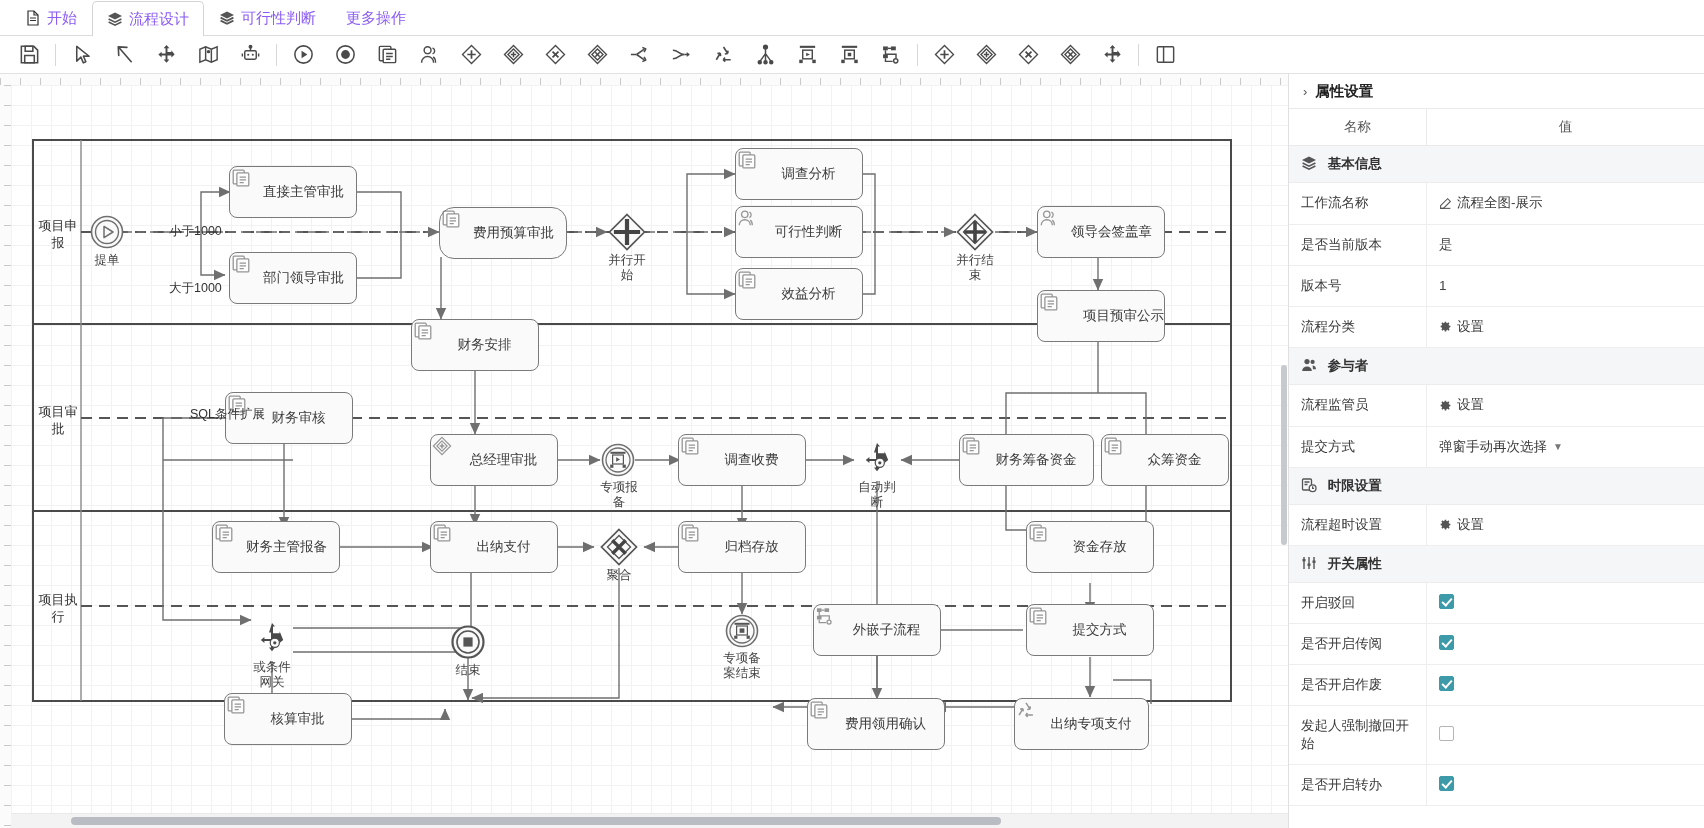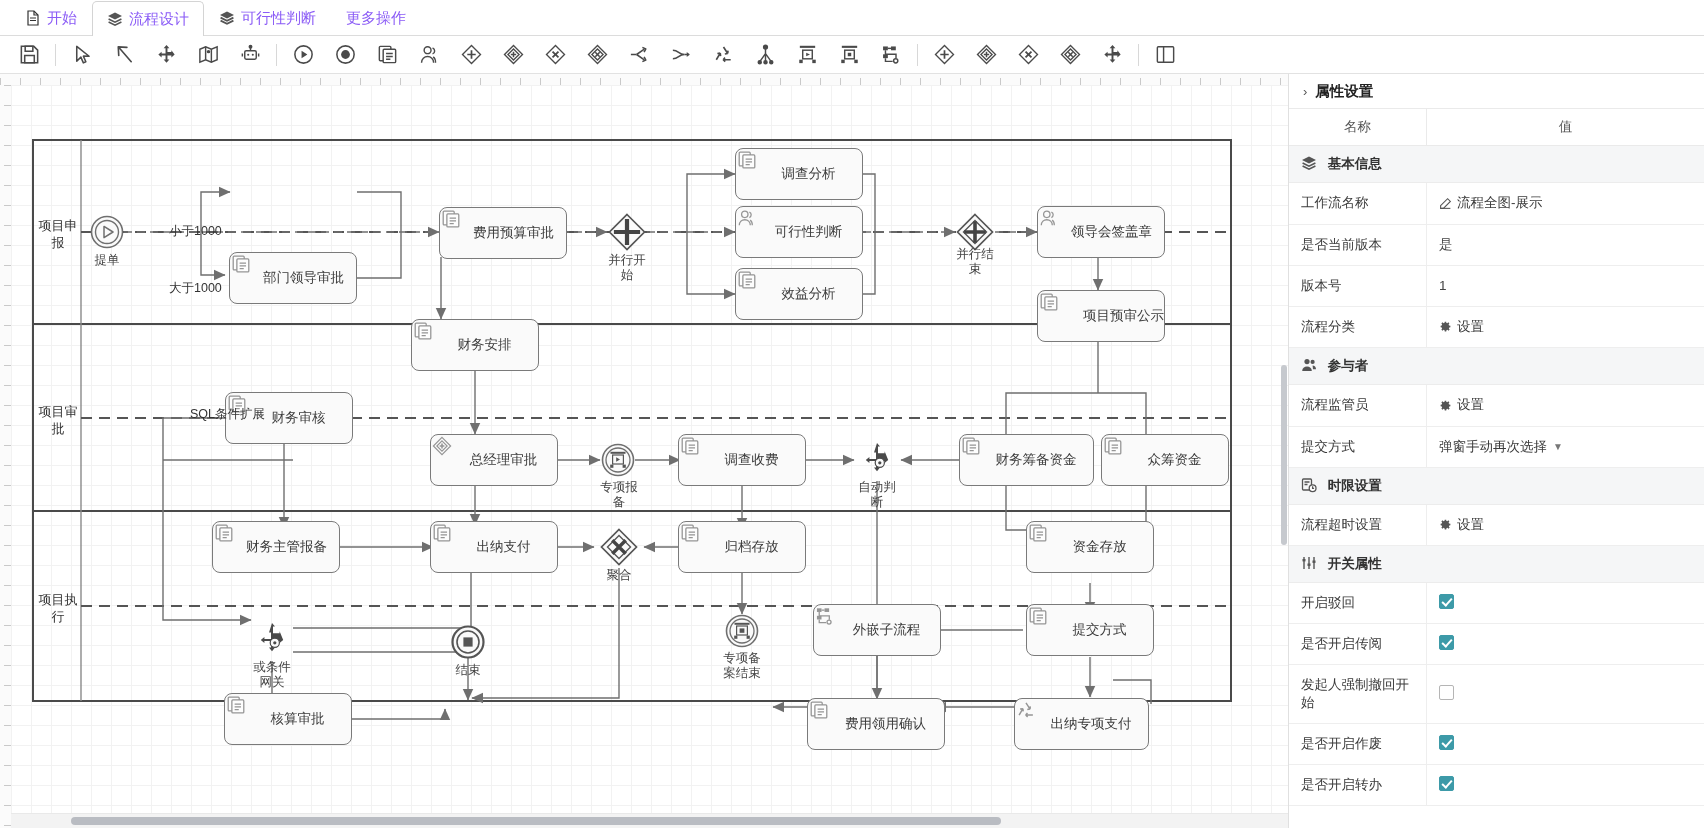--- a/index.html
+++ b/index.html
@@ -521,36 +521,46 @@
 
         <div class="evt" style="left:79px;top:130px;">
           <svg viewBox="0 0 34 34">
               <circle cx="17" cy="17" r="15.5" fill="#fafafa" stroke="#6f6f6f" stroke-width="1.6"></circle>
               <circle cx="17" cy="17" r="11.5" fill="none" stroke="#6f6f6f" stroke-width="1.4"></circle>
               <path d="M14 11.4 23 17l-9 5.6z" fill="none" stroke="#6f6f6f" stroke-width="1.5" stroke-linejoin="round"></path>
             </svg>
         </div>
         <div class="caption" style="left:66px;top:168px;width:60px;">提单</div>
 
+        <div class="node" style="left:218px;top:81px;width:128px;height:52px;">
+          <span class="nic">
+              <svg viewBox="0 0 24 24" fill="none" stroke="#6f6f6f" stroke-width="1.4">
+                <rect x="3.5" y="3.5" width="12" height="15" rx="1" fill="#fff"></rect>
+                <rect x="7.5" y="6.5" width="13" height="14" rx="1" fill="#fff"></rect>
+                <path d="M10.5 11h7M10.5 14h7M10.5 17h4.5"></path>
+              </svg>
+            </span>
+          <span class="nlabel">直接主管审批</span>
+        </div>
 
         <div class="node" style="left:218px;top:167px;width:128px;height:52px;">
           <span class="nic">
               <svg viewBox="0 0 24 24" fill="none" stroke="#6f6f6f" stroke-width="1.4">
                 <rect x="3.5" y="3.5" width="12" height="15" rx="1" fill="#fff"></rect>
                 <rect x="7.5" y="6.5" width="13" height="14" rx="1" fill="#fff"></rect>
                 <path d="M10.5 11h7M10.5 14h7M10.5 17h4.5"></path>
               </svg>
             </span>
           <span class="nlabel">部门领导审批</span>
         </div>
 
         <div class="elabel" style="left:158px;top:138px;">小于1000</div>
         <div class="elabel" style="left:158px;top:195px;">大于1000</div>
 
-        <div class="node" style="left:428px;top:122px;width:128px;height:52px;">
+        <div class="node" style="left:428px;top:122px;width:128px;height:52px;border-radius:15px;">
           <span class="nic">
               <svg viewBox="0 0 24 24" fill="none" stroke="#6f6f6f" stroke-width="1.4">
                 <rect x="3.5" y="3.5" width="12" height="15" rx="1" fill="#fff"></rect>
                 <rect x="7.5" y="6.5" width="13" height="14" rx="1" fill="#fff"></rect>
                 <path d="M10.5 11h7M10.5 14h7M10.5 17h4.5"></path>
               </svg>
             </span>
           <span class="nlabel">费用预算审批</span>
         </div>
 
@@ -596,21 +606,21 @@
           <span class="nlabel">效益分析</span>
         </div>
 
         <div class="gw" style="left:944px;top:127px;">
           <svg viewBox="0 0 40 40">
               <path d="M20 2.5 37.5 20 20 37.5 2.5 20z" fill="#fafafa" stroke="#555" stroke-width="1.7"></path>
               <path d="M20 8.5 31.5 20 20 31.5 8.5 20z" fill="none" stroke="#555" stroke-width="1.4"></path>
               <path d="M20 11v18M11 20h18" stroke="#444" stroke-width="3.6" stroke-linecap="square"></path>
             </svg>
         </div>
-        <div class="caption" style="left:934px;top:162px;width:60px;">并行结
+        <div class="caption" style="left:934px;top:168px;width:60px;">并行结
 束</div>
 
         <div class="node" style="left:1026px;top:121px;width:128px;height:52px;">
           <span class="nic">
               <svg viewBox="0 0 24 24" fill="none" stroke="#6f6f6f" stroke-width="1.4">
                 <circle cx="9.6" cy="8" r="3.5"></circle>
                 <path d="M3.6 20c0-3.6 2.7-6.1 6-6.1s6 2.5 6 6.1"></path>
                 <path d="M14.6 5.6a3.2 3.2 0 0 1 0 5.9M17.8 20c0-3-.9-4.8-2.3-5.7"></path>
               </svg>
             </span>
@@ -1000,28 +1010,28 @@
           </tr>
           <tr>
             <td class="k">开启驳回</td>
             <td><span class="chk"></span></td>
           </tr>
           <tr>
             <td class="k">是否开启传阅</td>
             <td><span class="chk"></span></td>
           </tr>
           <tr>
+            <td class="k">是否开启作废</td>
+            <td><span class="chk"></span></td>
+          </tr>
+          <tr>
             <td class="k">发起人强制撤回开始</td>
             <td><span class="chk off"></span></td>
           </tr>
           <tr>
-            <td class="k">是否开启作废</td>
-            <td><span class="chk"></span></td>
-          </tr>
-          <tr>
             <td class="k">是否开启转办</td>
             <td><span class="chk"></span></td>
           </tr>
         </tbody>
       </table>
     </div>
   </div>
 
 </div>
 

